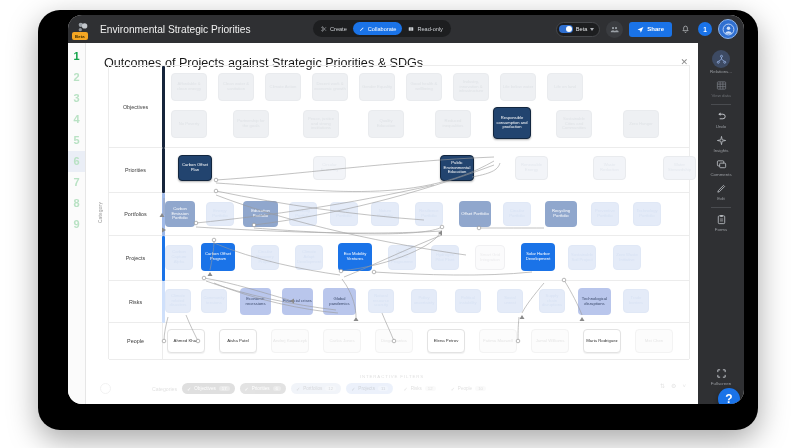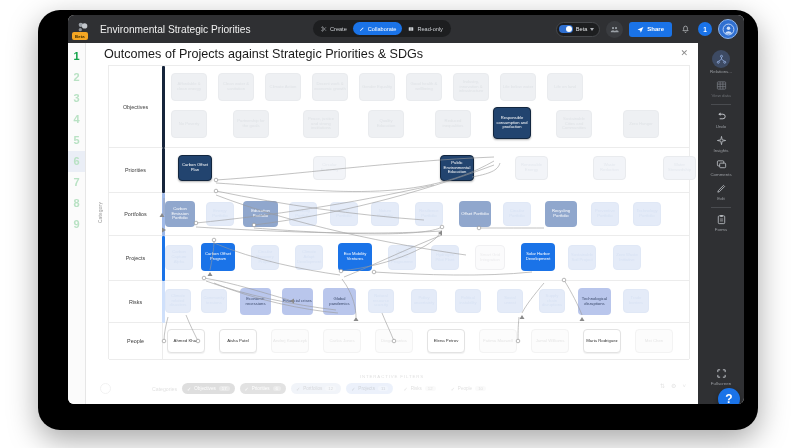--- a/index.html
+++ b/index.html
@@ -17,21 +17,21 @@
     width: 720px; height: 420px;
     background: #000000;
     border-radius: 22px;
     box-shadow: 0 10px 30px rgba(0,0,0,0.35);
   }
   #screen {
     position: absolute;
     left: 30px; top: 5px;
     width: 676px; height: 389px;
     background: #f4f4f4;
-    border-radius: 6px;
+    border-radius: 14px;
     overflow: hidden;
   }
 
   
   #topbar {
     position: absolute; left: 0; top: 0;
     width: 676px; height: 28px;
     background: #2f3033;
     display: flex; align-items: center;
   }
@@ -121,21 +121,21 @@
   .pnum.current { color: #13a349; }
   .pnum.hover { background: #eaeef6; }
 
   
   #content {
     position: absolute; left: 18px; top: 28px;
     width: 612px; height: 361px;
     background: #ffffff;
   }
   #content-head {
-    position: relative; height: 22px;
+    position: relative; height: 22px; margin-top: 9px;
   }
   #chart-title {
     position: absolute; left: 18px; top: 4px;
     font-size: 12.6px; color: #1a1a1a; font-weight: 400;
     white-space: nowrap;
   }
   #close-x {
     position: absolute; right: 10px; top: 6px;
     font-size: 9px; color: #8a8a8a; line-height: 1;
   }

